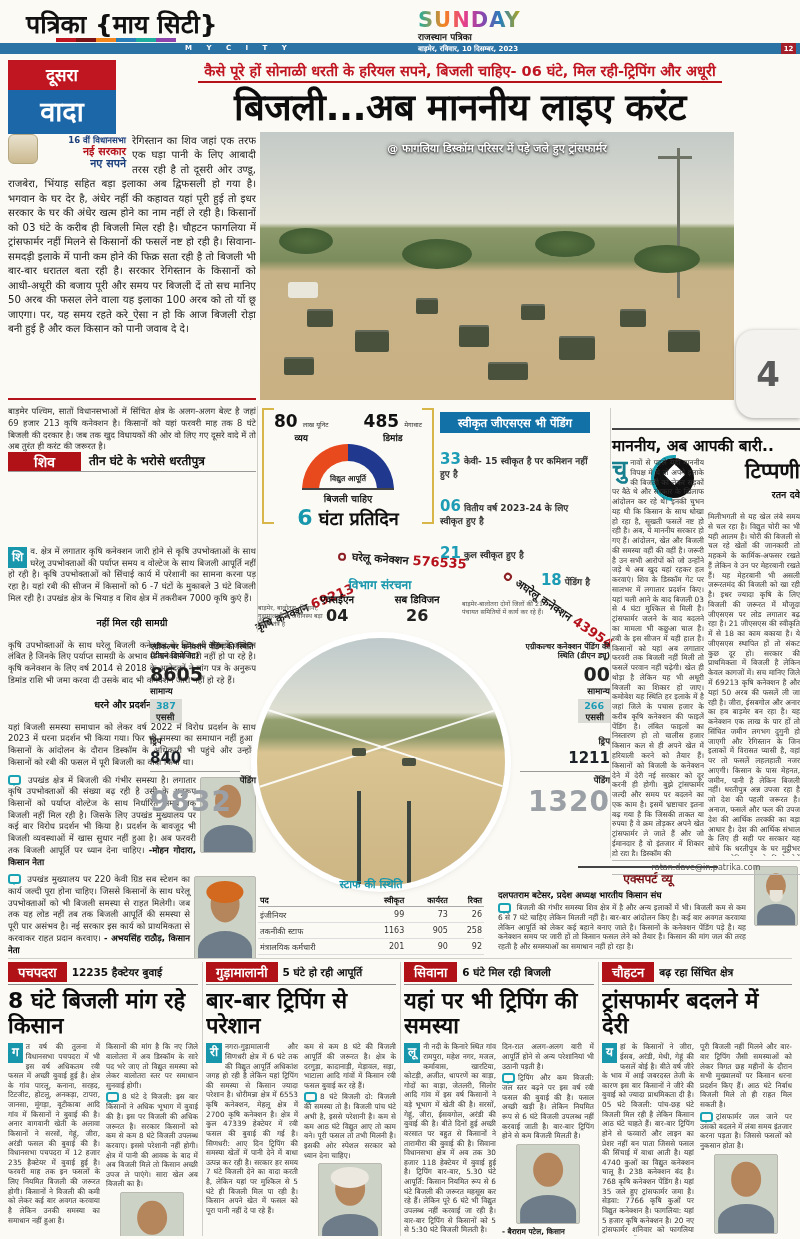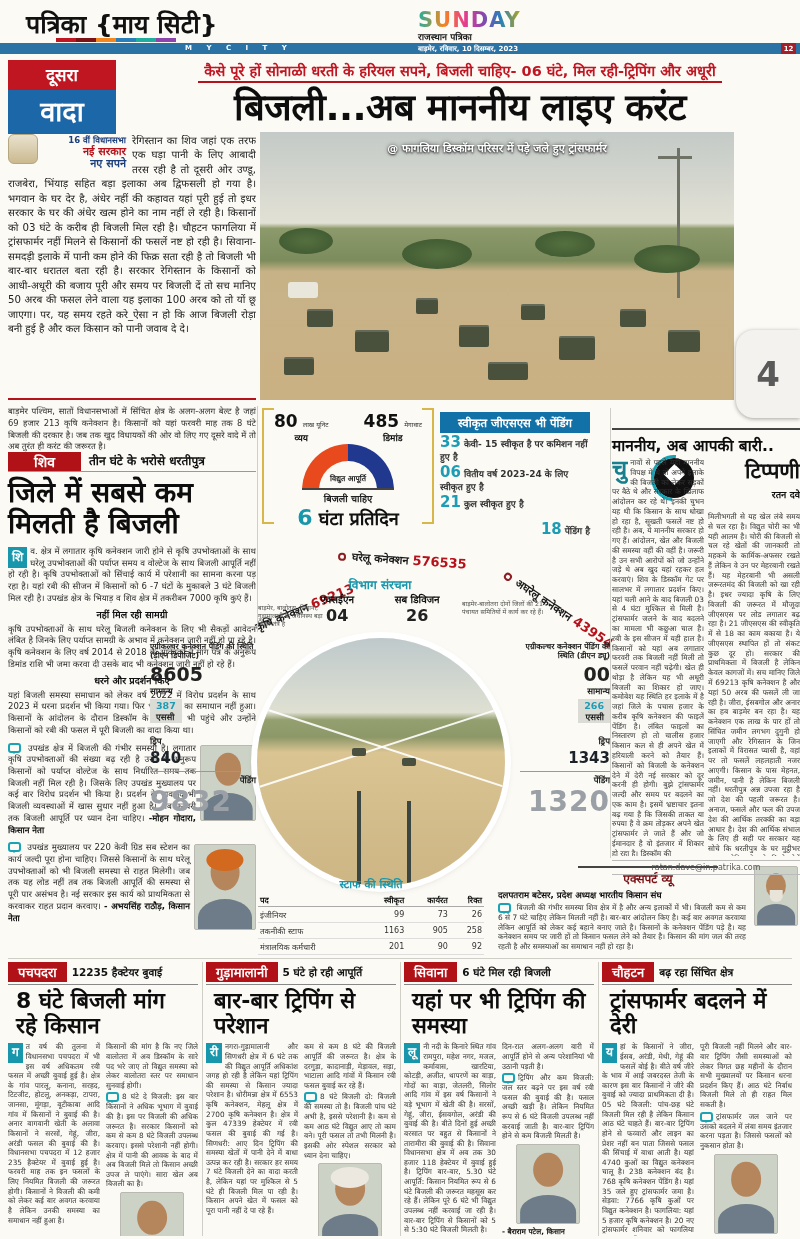--- a/index.html
+++ b/index.html
@@ -57,21 +57,21 @@
     font-size:34px;color:#5a5a5a;font-weight:bold}
 
   
   .shiv-intro{left:8px;top:406px;width:248px;font-size:8.4px;line-height:1.4;color:#333}
   .shiv-bar{left:8px;top:452px;width:248px;display:flex;align-items:center;border-bottom:1px solid #999}
   .red-label{background:#b01217;color:#fff;font-weight:bold;font-size:14px;padding:0 26px;margin-right:8px}
   .shiv-kicker{font-size:12px;font-weight:bold;color:#111;padding-bottom:2px}
   .shiv-headline{left:8px;top:478px;width:250px;font-size:28px;font-weight:bold;line-height:1.1;color:#0d0d0d}
   .shiv-body{left:8px;top:546px;width:248px;height:412px;font-size:8.5px;line-height:1.38;color:#2a2a2a;overflow:hidden}
   .dcap{float:left;background:#1796ac;color:#fff;font-weight:bold;font-size:12px;padding:2px 4px;margin:1px 3px 0 0}
-  .subhead{text-align:center;font-weight:bold;font-size:9.5px;margin:3px 0;color:#111}
+  .subhead{text-align:center;font-weight:bold;font-size:9.5px;margin:11px 0;color:#111}
   .qblock{margin-top:6px;overflow:hidden}
   .qicon{width:13px;height:10px;border:2px solid #19a3b5;border-radius:3px;display:inline-block;position:relative;vertical-align:top;margin-right:3px}
   .qicon::after{content:'';position:absolute;left:1px;bottom:-6px;border:3px solid transparent;border-top-color:#19a3b5}
   .portrait{position:relative;background:#cdd2c6;border:1px solid #b9b9b2;overflow:hidden;border-radius:2px}
   .portrait::before{content:'';position:absolute;left:50%;top:32%;transform:translate(-50%,-50%);width:48%;height:44%;border-radius:50%;background:#b5855c}
   .portrait::after{content:'';position:absolute;left:50%;bottom:-8%;transform:translateX(-50%);width:90%;height:44%;border-radius:50% 50% 0 0;background:#6d7c88}
   .turban{position:absolute;left:50%;top:4%;transform:translateX(-50%);width:62%;height:26%;border-radius:50%;z-index:2}
   .t-orange{background:#d2691e}.t-white{background:#ece8df}
   .beard{position:absolute;left:50%;top:40%;transform:translateX(-50%);width:30%;height:20%;border-radius:0 0 50% 50%;background:#e8e4da;z-index:2}
   .fl-r{float:right;margin:2px 0 2px 4px}
@@ -96,21 +96,21 @@
   .arcitem .num{color:#b5121b;font-size:13px}
   .ring-ic{display:inline-block;width:8px;height:8px;border:2px solid #8b1f24;border-radius:50%;vertical-align:middle;margin:0 2px}
   .dept-title{left:300px;top:576px;width:160px;text-align:center;font-size:12px;font-weight:bold;color:#1796ac}
   .dept-items{left:300px;top:592px;width:160px;display:flex;justify-content:space-around;text-align:center}
   .dept-items .lab{font-size:10px;font-weight:bold;color:#111}
   .dept-items .val{font-size:16px;font-weight:bold;color:#222}
   .note{position:absolute;font-size:6.3px;color:#555;line-height:1.25}
 
   .gss{left:440px;top:412px;width:150px}
   .gss .gtitle{background:#1272a8;color:#fff;font-weight:bold;font-size:11.5px;text-align:center;padding:3px 2px}
-  .gss .gitem{margin-top:0;font-size:9px;font-weight:bold;color:#333;line-height:1.25}
+  .gss .gitem{margin-top:17px;font-size:9px;font-weight:bold;color:#333;line-height:1.25}
   .gss .gnum2{color:#1d9cb5;font-size:15px;font-weight:bold;margin-right:3px}
 
   
   .circle{left:257px;top:638px;width:248px;height:248px;border-radius:50%;overflow:hidden;
     box-shadow:0 0 0 6px #fff,0 2px 8px rgba(0,0,0,.35);
     background:linear-gradient(#bec9cb 0%,#dfe0d2 30%,#95a070 33%,#8d9868 40%,#d9c492 46%,#cdb584 100%)}
   .spray{position:absolute;left:-20px;top:108px;width:290px;height:2px;background:rgba(255,255,255,.9)}
   .stem{position:absolute;width:4px;height:95px;background:#3c4640;bottom:0}
   .shead{position:absolute;width:14px;height:8px;background:#4a5040;border-radius:2px}
   .pend{position:absolute;width:106px;text-align:left}
@@ -149,21 +149,21 @@
   .cauthor{font-size:9.5px;font-weight:bold;color:#111;margin-top:4px}
   .ccol{position:absolute;width:92px;font-size:7.4px;line-height:1.32;color:#333;overflow:hidden}
   .dcap-plain{float:left;color:#17808f;font-size:24px;font-weight:bold;line-height:.95;margin:0 3px 0 0}
   .cemail{left:612px;top:860px;width:188px;text-align:center;font-size:8px;color:#555;border-top:1px solid #bbb;border-bottom:1px solid #bbb;padding:2px 0}
 
   
   .bsec{position:absolute;top:962px;width:190px;height:274px;overflow:hidden}
   .bbar{display:flex;align-items:center;border-bottom:1px solid #888;padding-bottom:2px}
   .bbar .red-label{font-size:13px;padding:1px 10px;margin-right:5px;white-space:nowrap}
   .bkick{font-size:10.5px;font-weight:bold;color:#111;white-space:nowrap}
-  .bhead{font-size:22px;font-weight:bold;line-height:1.12;color:#0d0d0d;margin:4px 8px 4px}
+  .bhead{font-size:22px;font-weight:bold;line-height:1.12;color:#0d0d0d;margin:4px 0 4px}
   .bcols{display:flex;gap:6px}
   .bcol{width:92px;font-size:7.3px;line-height:1.32;color:#333}
   .bportrait{width:64px;height:80px;margin:3px auto}
   .bq{margin-top:2px}
 </style>
 </head>
 <body>
 
 <div class="page">
 
@@ -225,21 +225,20 @@
     <div class="machine" style="left:48%;top:86%;width:40px;height:18px"></div>
     <div class="machine" style="left:5%;top:84%;width:30px;height:18px"></div>
   </div>
   <div class="abs pagetab">4</div>
 
   <div class="abs shiv-intro jt">बाड़मेर पश्चिम, सातों विधानसभाओं में सिंचित क्षेत्र के अलग-अलग बेल्ट है जहां 69 हजार 213 कृषि कनेक्शन है। किसानों को यहां फरवरी माह तक 8 घंटे बिजली की दरकार है। जब तक खुद विधायकों की ओर वो लिए गए दूसरे वादे में तो अब तुरंत ही करंट की जरूरत है।</div>
   <div class="abs shiv-bar">
     <span class="red-label">शिव</span>
     <span class="shiv-kicker">तीन घंटे के भरोसे धरतीपुत्र</span>
   </div>
-  <div class="abs shiv-headline">जिले में सबसे कम मिलती है बिजली</div>
   <div class="abs shiv-body jt">
     <span class="dcap">शि</span>
     <span>व. क्षेत्र में लगातार कृषि कनेक्शन जारी होने से कृषि उपभोक्ताओं के साथ घरेलू उपभोक्ताओं की पर्याप्त समय व वोल्टेज के साथ बिजली आपूर्ति नहीं हो रही है। कृषि उपभोक्ताओं को सिंचाई कार्य में परेशानी का सामना करना पड़ रहा है। यहां रबी की सीजन में किसानों को 6 -7 घंटों के मुकाबले 3 घंटे बिजली मिल रही है। उपखंड क्षेत्र के भियाड़ व शिव क्षेत्र में तकरीबन 7000 कृषि कुएं हैं।</span>
     <div class="subhead">नहीं मिल रही सामग्री</div>
     <span>कृषि उपभोक्ताओं के साथ घरेलू बिजली कनेक्शन के लिए भी सैकड़ों आवेदन लंबित है जिनके लिए पर्याप्त सामग्री के अभाव में कनेक्शन जारी नहीं हो पा रहे है। कृषि कनेक्शन के लिए वर्ष 2014 से 2018 के आवेदकों ने मांग पत्र के अनुरूप डिमांड राशि भी जमा करवा दी उसके बाद भी कनेक्शन जारी नहीं हो रहे हैं।</span>
     <div class="subhead">धरने और प्रदर्शन किए</div>
     <span>यहां बिजली समस्या समाधान को लेकर वर्ष 2022 में विरोध प्रदर्शन के साथ 2023 में धरना प्रदर्शन भी किया गया। फिर भी समस्या का समाधान नहीं हुआ। किसानों के आंदोलन के दौरान डिस्कॉम के अधिकारी भी पहुंचे और उन्होंने किसानों को रबी की फसल में पूरी बिजली का वादा किया था।</span>
     <div class="qblock">
       <span class="portrait fl-r" style="width:56px;height:76px"></span>
       <span class="qicon"></span>
@@ -330,21 +329,21 @@
     <div class="drip"><span class="plab">ड्रिप</span><br><span class="dv">840</span></div>
     <div class="rule"></div>
     <div class="plab" style="text-align:right">पेंडिंग</div>
     <div class="pending">9832</div>
   </div>
   <div class="pend" style="left:516px;top:642px;width:94px;text-align:right">
     <div class="ptitle">एग्रीकल्चर कनेक्शन पेंडिंग की स्थिति (डीएन ड्यू)</div>
     <div class="big">00</div>
     <div class="plab">सामान्य</div>
     <div class="chip"><b>266</b><span>एससी</span></div>
-    <div class="drip"><span class="plab">ड्रिप</span><br><span class="dv">1343</span></div>
+    <div class="drip"><span class="plab">ड्रिप</span><br><span class="dv">1211</span></div>
     <div class="rule" style="margin-left:auto"></div>
     <div class="plab">पेंडिंग</div>
     <div class="pending">1320</div>
   </div>
 
   <div class="abs staff">
     <div class="stitle">स्टाफ की स्थिति</div>
     <table>
       <tbody>
           <tr>

